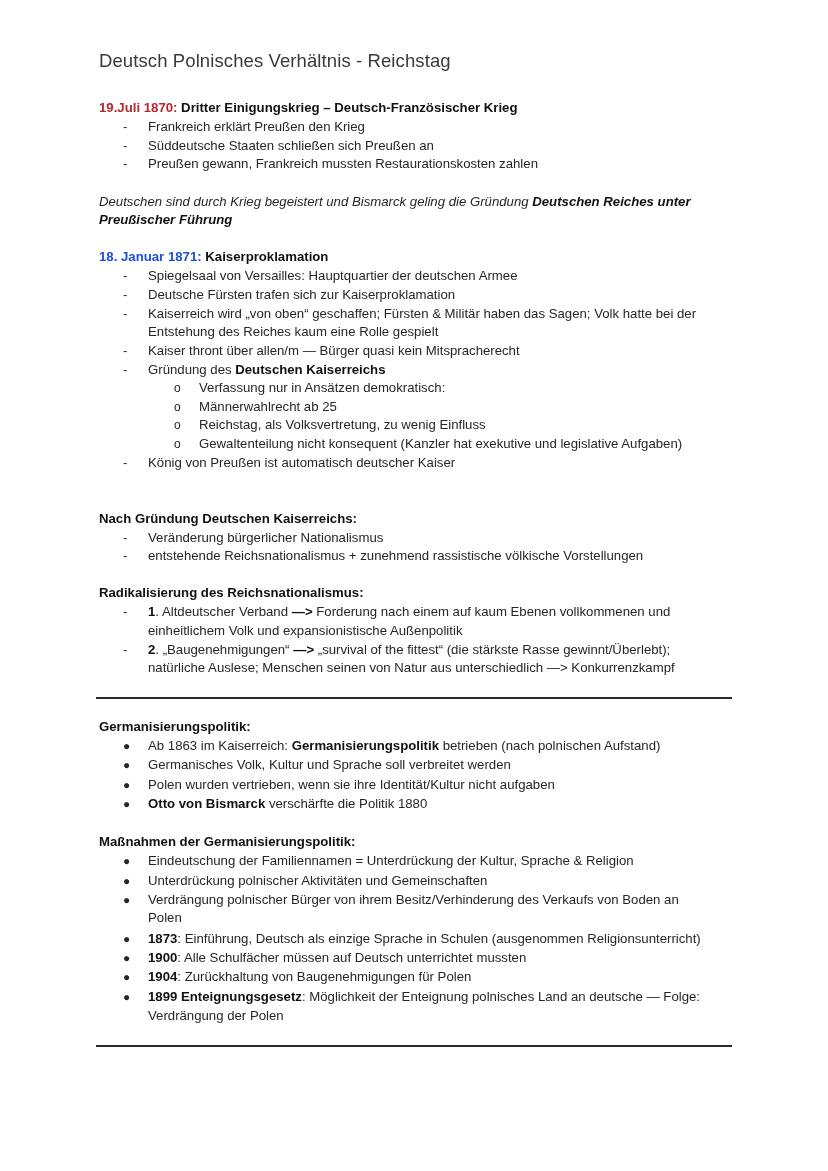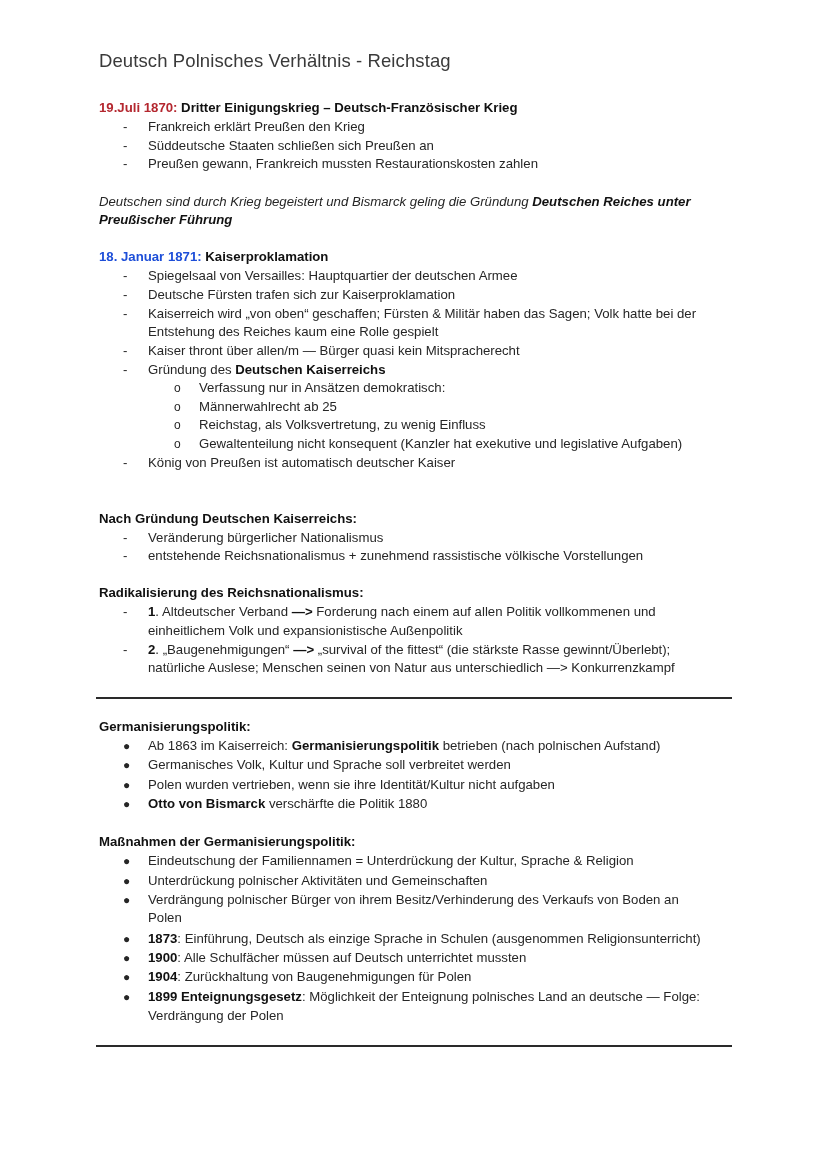--- a/index.html
+++ b/index.html
@@ -96,21 +96,21 @@
     <span class="txt">Veränderung bürgerlicher Nationalismus</span>
   </div>
 <div class="line" style="top:547px">
     <span class="dash">-</span>
     <span class="txt">entstehende Reichsnationalismus + zunehmend rassistische völkische Vorstellungen</span>
   </div>
 
 <div class="line heading" style="top:584px">Radikalisierung des Reichsnationalismus:</div>
 <div class="line" style="top:603px">
     <span class="dash">-</span>
-    <span class="txt"><span class="b">1</span><span>. Altdeutscher Verband </span><span class="b">—&gt;</span><span> Forderung nach einem auf allen Politik vollkommenen und</span></span>
+    <span class="txt"><span class="b">1</span><span>. Altdeutscher Verband </span><span class="b">—&gt;</span><span> Forderung nach einem auf kaum Ebenen vollkommenen und</span></span>
   </div>
 <div class="line" style="top:622px">
     <span class="txt">einheitlichem Volk und expansionistische Außenpolitik</span>
   </div>
 <div class="line" style="top:641px">
     <span class="dash">-</span>
     <span class="txt"><span class="b">2</span><span>. „Baugenehmigungen“ </span><span class="b">—&gt;</span><span> „survival of the fittest“ (die stärkste Rasse gewinnt/Überlebt);</span></span>
   </div>
 <div class="line" style="top:659px">
     <span class="txt">natürliche Auslese; Menschen seinen von Natur aus unterschiedlich —&gt; Konkurrenzkampf</span>

